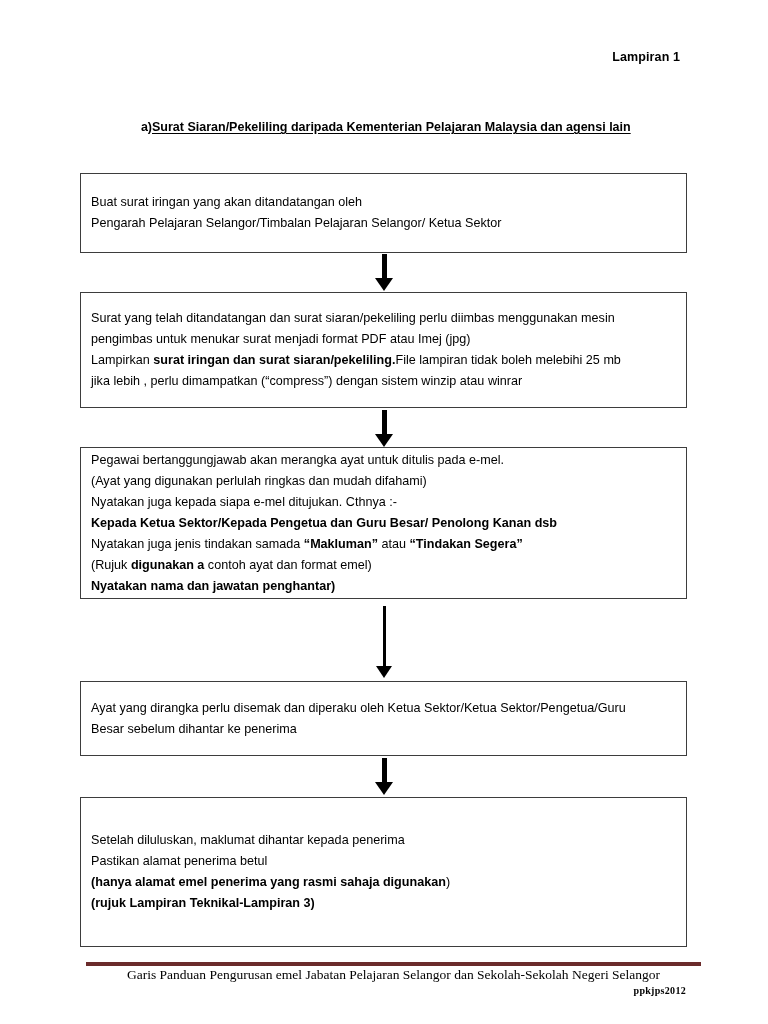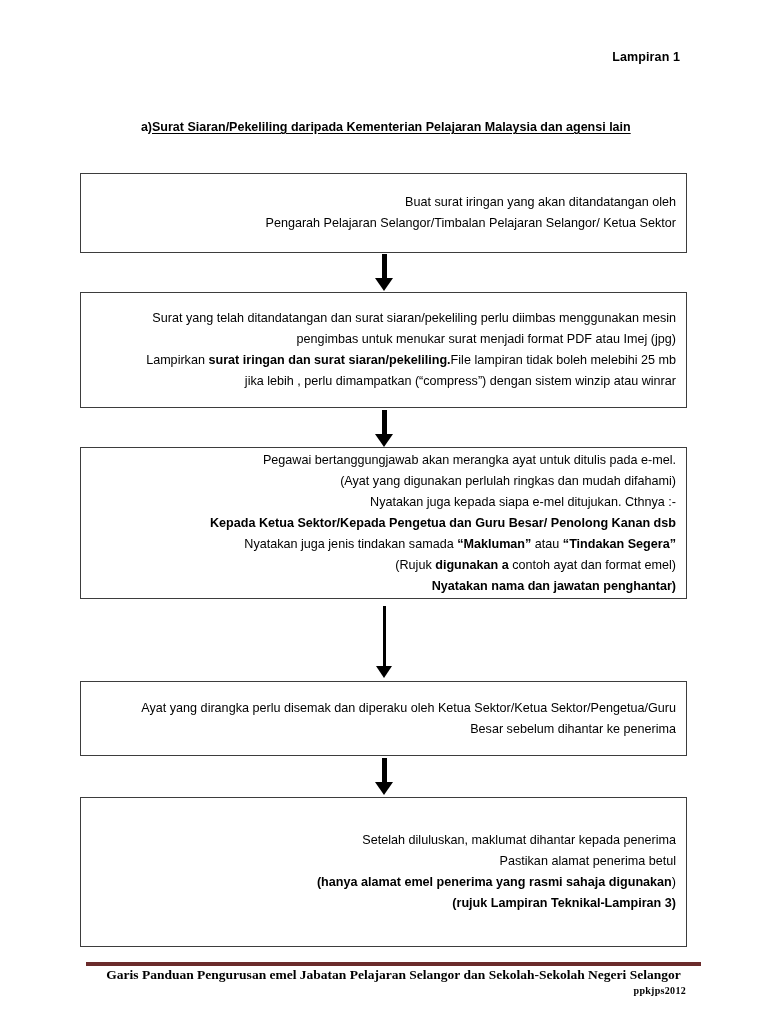--- a/index.html
+++ b/index.html
@@ -71,21 +71,21 @@
   .flowbox {
     position: absolute;
     left: 80px;
     width: 607px;
     box-sizing: border-box;
     border: 1px solid #3d3d3d;
     background: #ffffff;
     display: flex;
     flex-direction: column;
     justify-content: center;
-    align-items: flex-end;
+    align-items: flex-start;
     text-align: center;
     font-size: 12.6px;
     line-height: 21px;
     padding: 8px 10px;
   }
   .flowbox .line { white-space: nowrap; }
   b { font-weight: bold; }
 
   #box1 { top: 173px;  height: 80px; }
   #box2 { top: 292px;  height: 116px; }
@@ -139,21 +139,21 @@
     background: #6b2b2b;
   }
   .footer-text {
     position: absolute;
     left: 86px;
     top: 967px;
     width: 615px;
     text-align: center;
     font-family: "Liberation Serif", serif;
     font-size: 13.5px;
-    font-weight: bold;
+    font-weight: normal;
     color: #000000;
     white-space: nowrap;
   }
   .footer-code {
     position: absolute;
     left: 86px;
     top: 985px;
     width: 600px;
     text-align: right;
     font-family: "Liberation Serif", serif;

